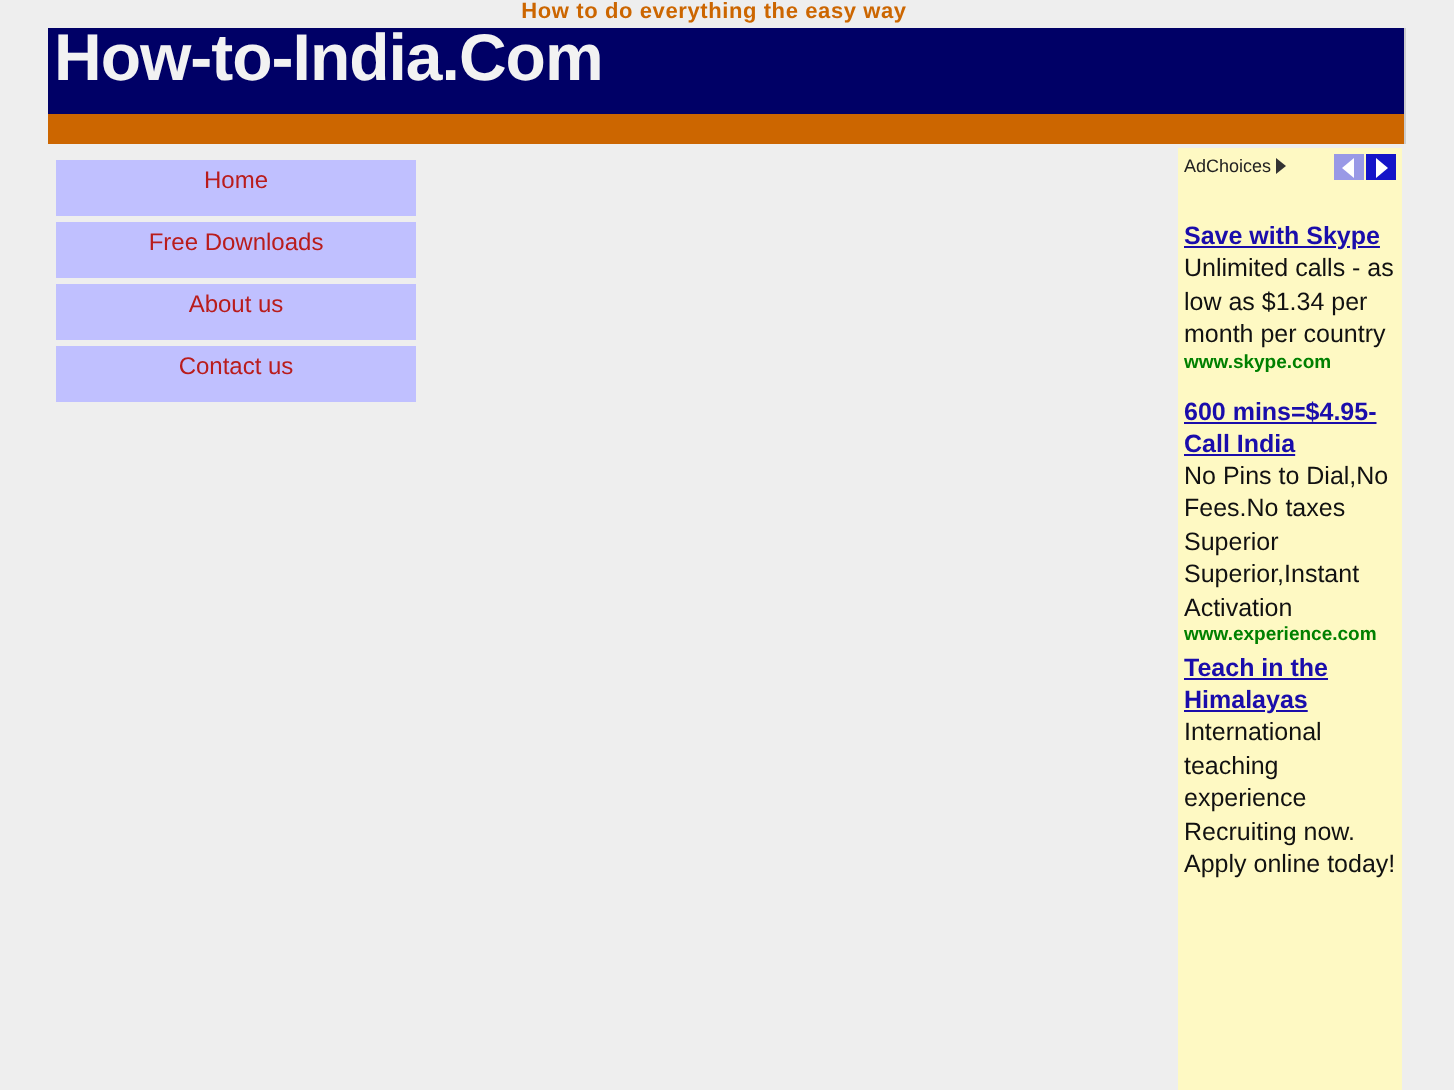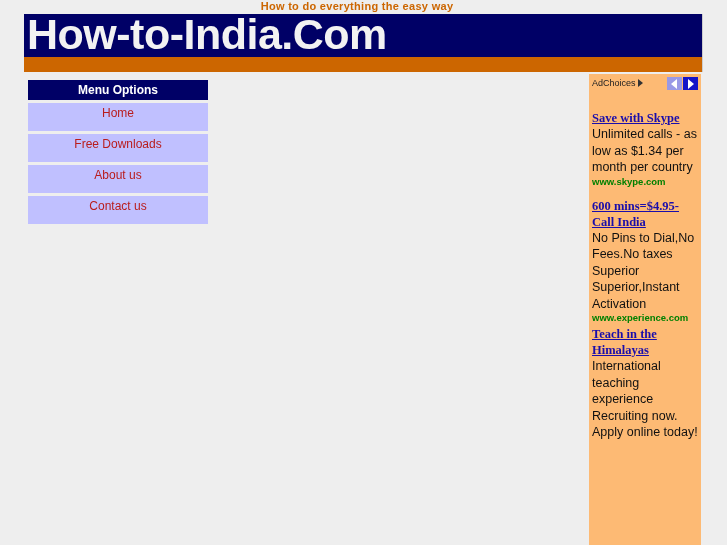--- a/index.html
+++ b/index.html
@@ -42,21 +42,21 @@
     background: #000066;
     border-right: 1px solid #cccccc;
     box-sizing: border-box;
     overflow: hidden;
   }
   .banner-title {
     position: absolute;
     left: 3px;
     top: -4px;
     color: #f2f2f2;
-    font-size: 43px;
+    font-size: 33px;
     font-weight: bold;
     font-family: "Liberation Sans", sans-serif;
     letter-spacing: -0.5px;
     white-space: nowrap;
   }
   .banner-rule {
     position: absolute;
     left: 0px;
     bottom: 0px;
     width: 679px;
@@ -94,21 +94,21 @@
     cursor: pointer;
   }
 
   
   .adbox {
     position: absolute;
     left: 589px;
     top: 74px;
     width: 112px;
     height: 471px;
-    background: #fdba74;
+    background: #fef9c3;
     box-sizing: border-box;
     overflow: hidden;
   }
   .ad-head {
     position: relative;
     height: 22px;
     padding: 4px 2px 0 2px;
     box-sizing: border-box;
   }
   .adchoices {
@@ -152,21 +152,21 @@
   .ad {
     padding: 0 3px 0 3px;
     box-sizing: border-box;
   }
   .ad-title {
     color: #1a0dab;
     font-size: 12.5px;
     font-weight: bold;
     text-decoration: underline;
     line-height: 16px;
-    font-family: Liberation Serif, serif;
+    font-family: Liberation Sans, sans-serif;
     cursor: pointer;
     display: block;
   }
   .ad-body {
     color: #111111;
     font-size: 12.5px;
     line-height: 16.5px;
     font-family: "Liberation Sans", sans-serif;
     margin-top: 0px;
   }
@@ -188,21 +188,20 @@
 <body>
 
 <div class="tagline">How to do everything the easy way</div>
 
 <div class="banner">
   <div class="banner-title">How-to-India.Com</div>
   <div class="banner-rule"></div>
 </div>
 
 <div class="menu">
-  <div class="menu-head">Menu Options</div>
   <div class="menu-item">Home</div>
   <div class="menu-item">Free Downloads</div>
   <div class="menu-item">About us</div>
   <div class="menu-item">Contact us</div>
 </div>
 
 <div class="adbox">
 
   <div class="ad-head">
     <span class="adchoices"><span>AdChoices</span><span class="adchoices-tri"></span></span>

